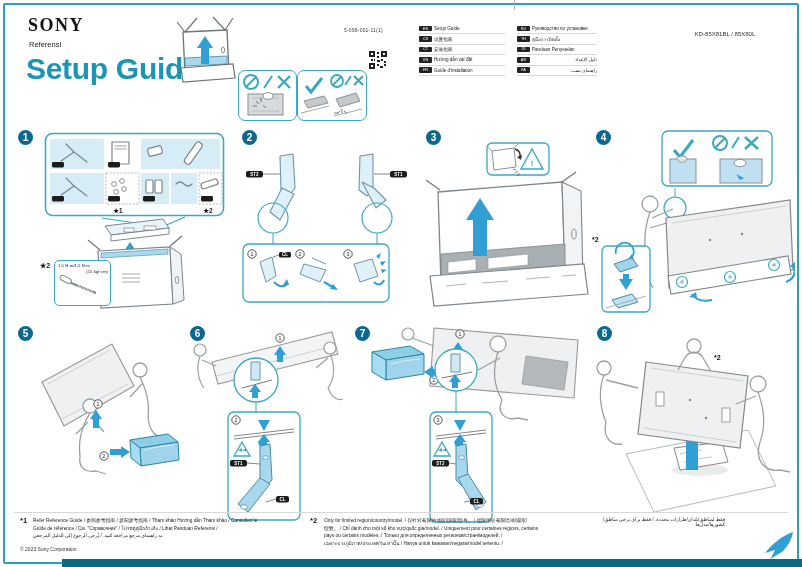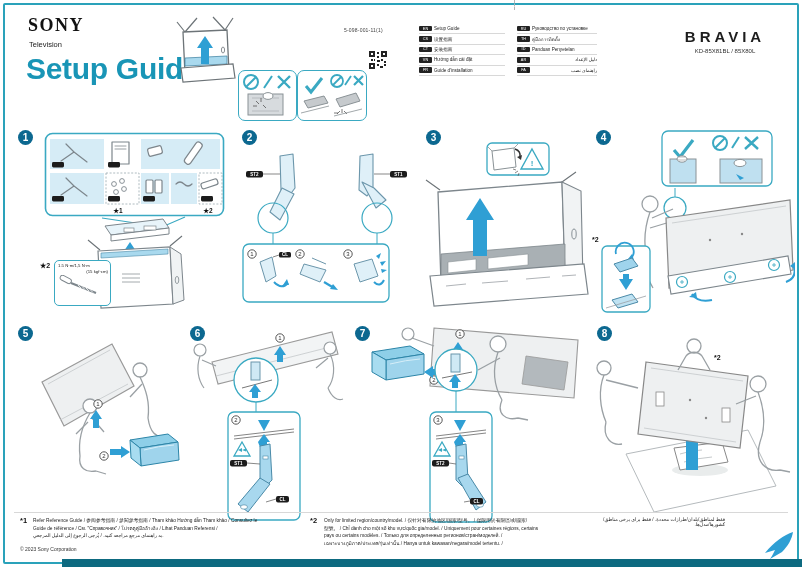--- a/index.html
+++ b/index.html
@@ -49,21 +49,21 @@
   svg text.star{fill:#111;font-size:6.5px;font-weight:bold;text-anchor:middle;font-family:"Liberation Sans",sans-serif}
   svg text.star2{fill:#111;font-size:7px;font-weight:bold;font-family:"Liberation Sans",sans-serif}
 </style>
 </head>
 <body>
 
 <div class="frame"></div>
 <div class="regmark"></div>
 
 <div class="abs sony">SONY</div>
-<div class="abs television">Television</div>
+<div class="abs television">Referensi</div>
 <div class="abs title">Setup Guide</div>
 
 <svg class="abs" style="left:175px;top:6px" width="64" height="86" viewBox="0 0 64 86">
   <path d="M10,26 L2,16 M10,26 L22,12 M50,24 L58,12 M50,24 L38,11" stroke="#6d7478" stroke-width="1.2" fill="none"></path>
   <polygon points="8,26 52,24 54,66 10,68" fill="#fff" stroke="#6d7478" stroke-width="1.3"></polygon>
   <polygon points="10,52 52,50 52,58 10,60" fill="#a9d9ee" stroke="#4a8aa8" stroke-width="0.8"></polygon>
   <polygon points="30,30 38,42 34,42 34,58 26,58 26,42 22,42" fill="#2f9fd4"></polygon>
   <polygon points="6,62 58,58 60,72 8,76" fill="#fff" stroke="#6d7478" stroke-width="1.2"></polygon>
   <ellipse cx="48" cy="44" rx="1.6" ry="3" fill="none" stroke="#6d7478" stroke-width="0.8"></ellipse>
 </svg>
@@ -170,21 +170,20 @@
     </g>
     <polygon points="38,28 58,22 62,30 42,36" fill="#c6cacd" stroke="#8a9296"></polygon>
     <g stroke="#555" stroke-width="0.8">
         <path d="M42,40 l-3,3 M44,38 l0,4 M40,42 l-4,0 M46,40 l3,3"></path>
       </g>
     <path d="M36,45 L64,38" stroke="#8a9296" stroke-width="0.8"></path>
   </svg>
 </div>
 
 <div class="abs braviaWrap">
-  <div class="bravia">BRAVIA</div>
   <div class="models">KD-85X81BL / 85X80L</div>
 </div>
 
 <div class="abs step" style="left:14px;top:126px;width:218px;height:192px">
   <div class="num" style="left:4px;top:4px">1</div>
   <svg class="illo" style="left:30px;top:6px" width="185" height="178" viewBox="0 0 185 178">
     <rect x="1.5" y="1.5" width="178" height="82" rx="7" fill="#fff" stroke="#3aa9c2" stroke-width="1.6"></rect>
     <g fill="#d6ecf6">
       <rect x="6" y="7" width="54" height="30"></rect>
       <rect x="97" y="7" width="79" height="30"></rect>

